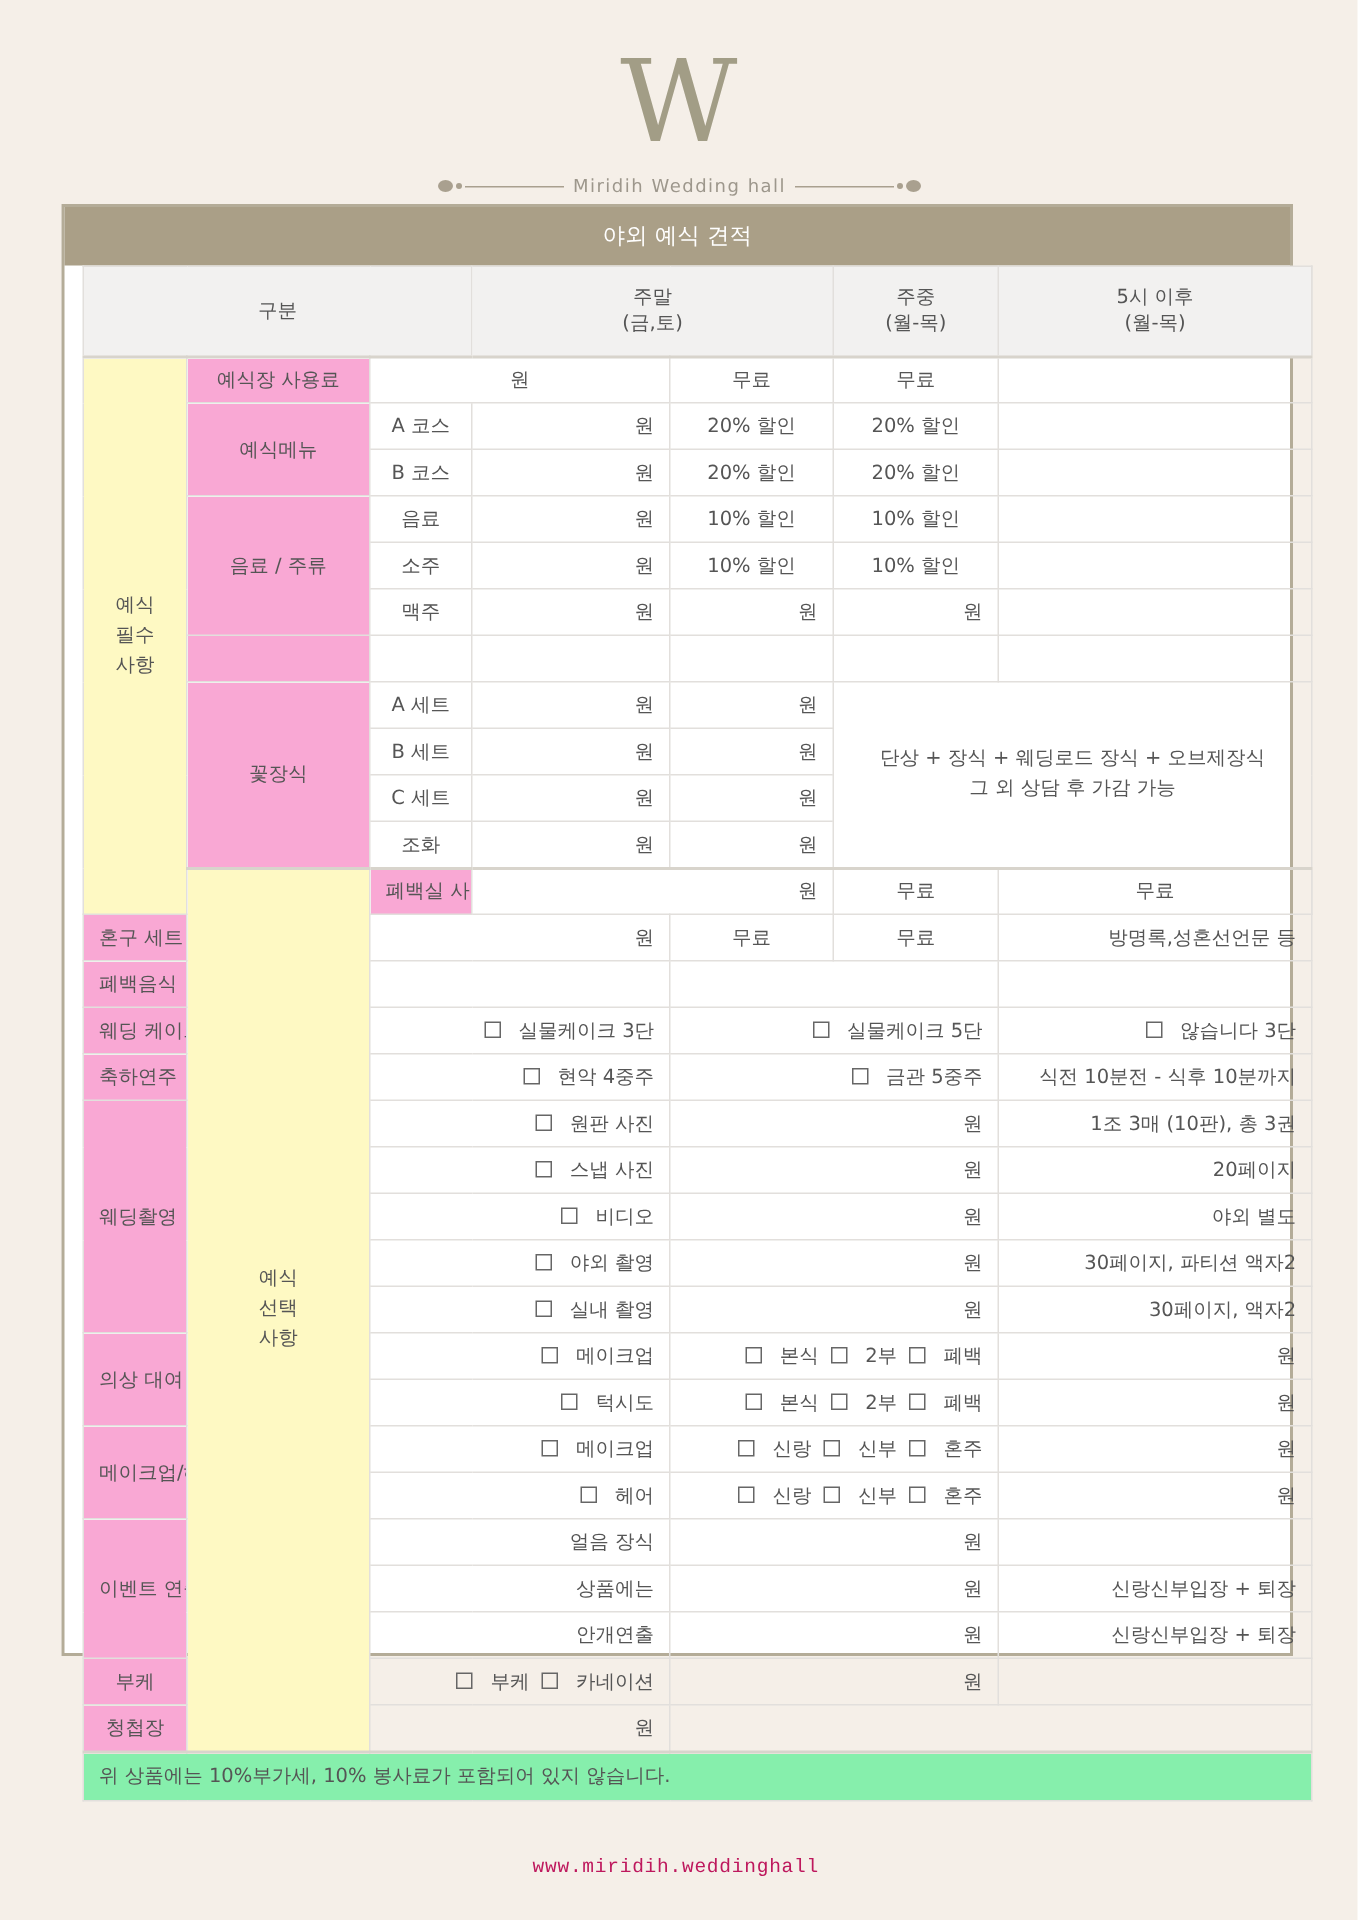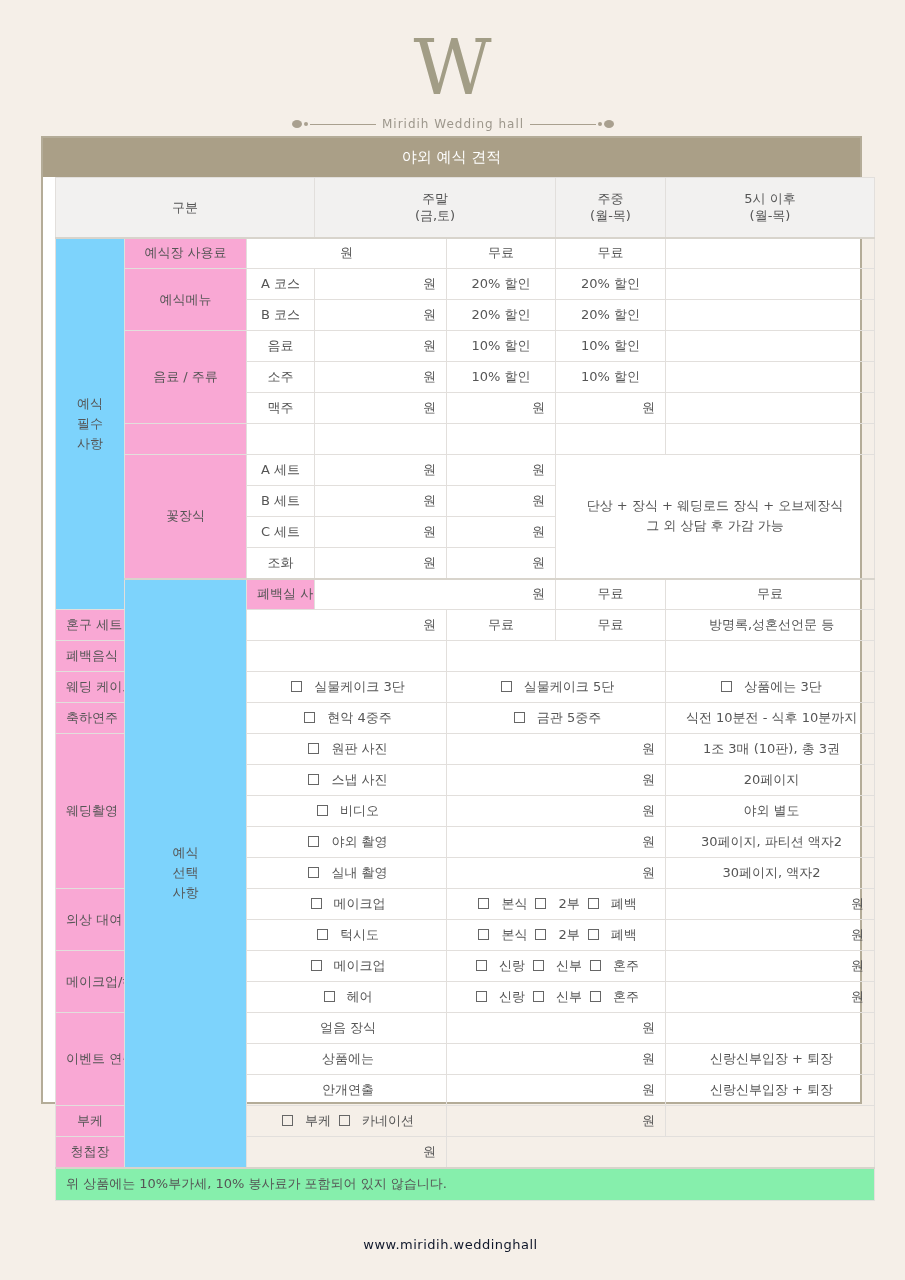--- a/index.html
+++ b/index.html
@@ -30,31 +30,31 @@
   }
   table {
     position:absolute; left:12px; top:39px; border-collapse:collapse; table-layout:fixed; width:819px;
     font-size:13px; color:#555;
   }
   td {
     border:1px solid #e2dfdc; padding:0 10px; height:31px; box-sizing:border-box;
     white-space:nowrap; overflow:hidden;
   }
   .hd td { background:#f2f1f0; text-align:center; height:60px; line-height:17px; border-bottom:2px solid #d8d4cc; }
-  .grp { background:#7dd3fc; text-align:center; line-height:20px; }
+  .grp { background:#fef9c3; text-align:center; line-height:20px; }
   .cat { background:#f9a8d4; text-align:center; }
   .c { text-align:center; }
   .r { text-align:right; }
-  .l { text-align:center; padding-left:13px; }
+  .l { text-align:right; padding-left:13px; }
   .sec-top td { border-top:2px solid #d8d4cc; }
   .foot td { background:#86efac; text-align:left; height:33px; border-top:2px solid #d8d4cc; }
   .cb { display:inline-block; width:9px; height:9px; border:1px solid #666; margin-right:12px; vertical-align:middle; position:relative; top:-1px; }
   .cb2 { margin-left:8px; }
   .url {
-    position:absolute; left:0; top:1237px; width:901px; text-align:center; font-size:13px; color:#0f172a; letter-spacing:0.5px;
+    position:absolute; left:0; top:1237px; width:901px; text-align:center; font-size:13px; color:#be185d; letter-spacing:0.5px;font-family:Liberation Mono, monospace;
   }
 </style>
 </head>
 <body>
 
 <div class="logo">W</div>
 <div class="brand-row">
   <span class="orn"></span>
   <span class="dot"></span>
   <span class="brand-line"></span>
@@ -179,21 +179,21 @@
     <tr>
       <td class="cat">폐백음식</td>
       <td colspan="2"></td>
       <td colspan="2"></td>
       <td></td>
     </tr>
     <tr>
       <td class="cat">웨딩 케이크</td>
       <td colspan="2" class="l"><span class="cb"></span><span>실물케이크 3단</span></td>
       <td colspan="2" class="l"><span class="cb"></span><span>실물케이크 5단</span></td>
-      <td class="l"><span class="cb"></span><span>상품에는 3단</span></td>
+      <td class="l"><span class="cb"></span><span>않습니다 3단</span></td>
     </tr>
     <tr>
       <td class="cat">축하연주</td>
       <td colspan="2" class="l"><span class="cb"></span><span>현악 4중주</span></td>
       <td colspan="2" class="l"><span class="cb"></span><span>금관 5중주</span></td>
       <td class="l">식전 10분전 - 식후 10분까지</td>
     </tr>
 
     <tr>
       <td rowspan="5" class="cat">웨딩촬영</td>

